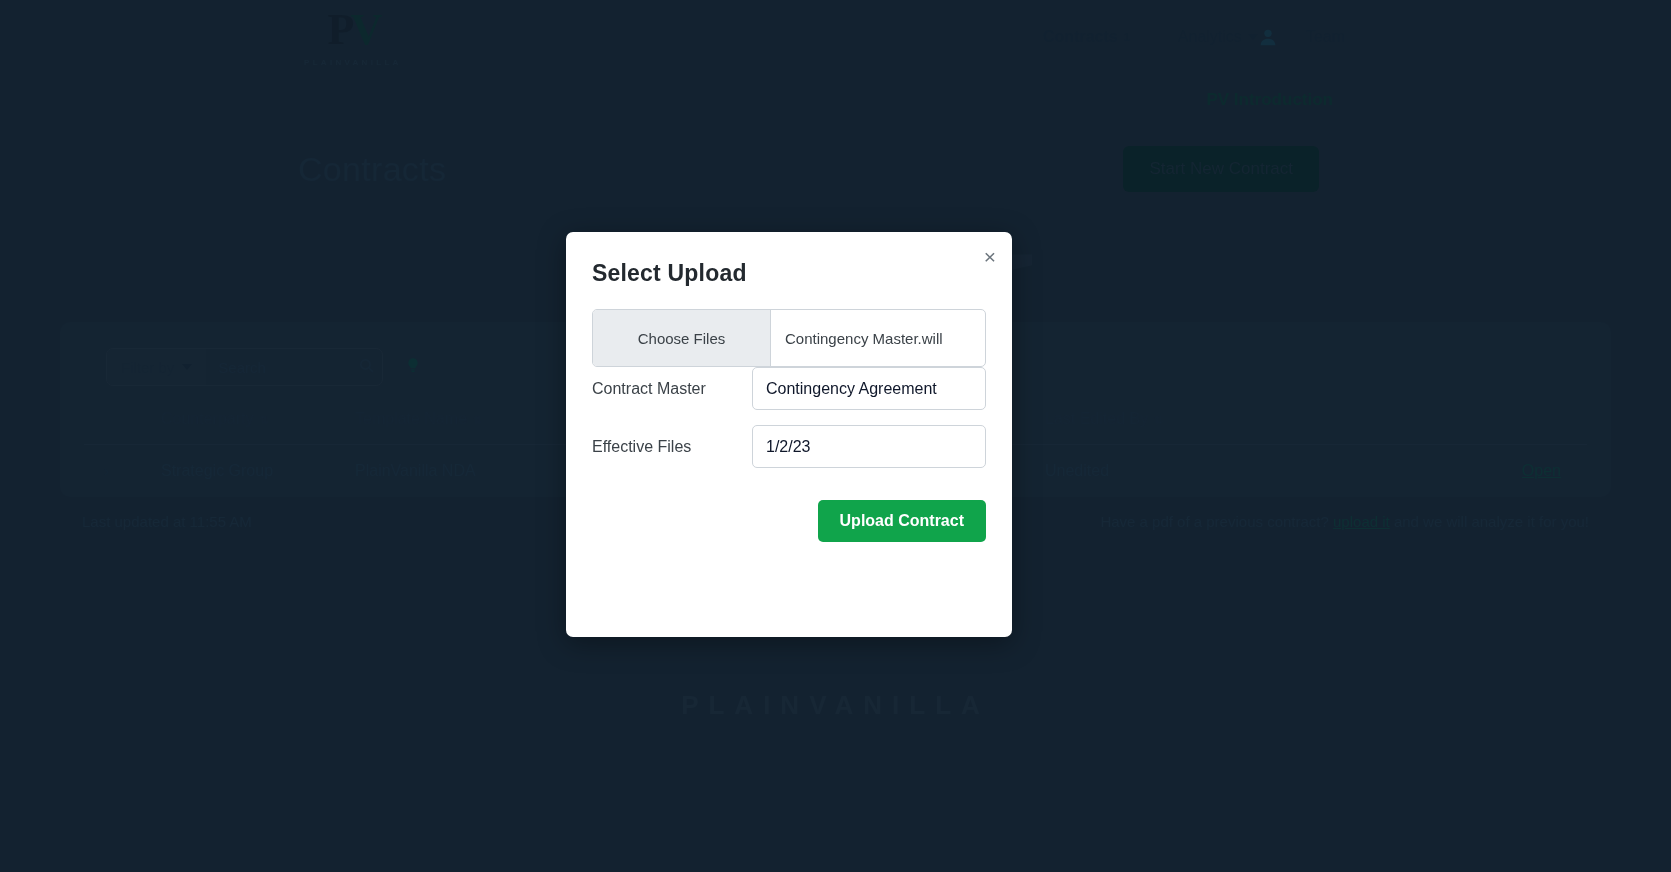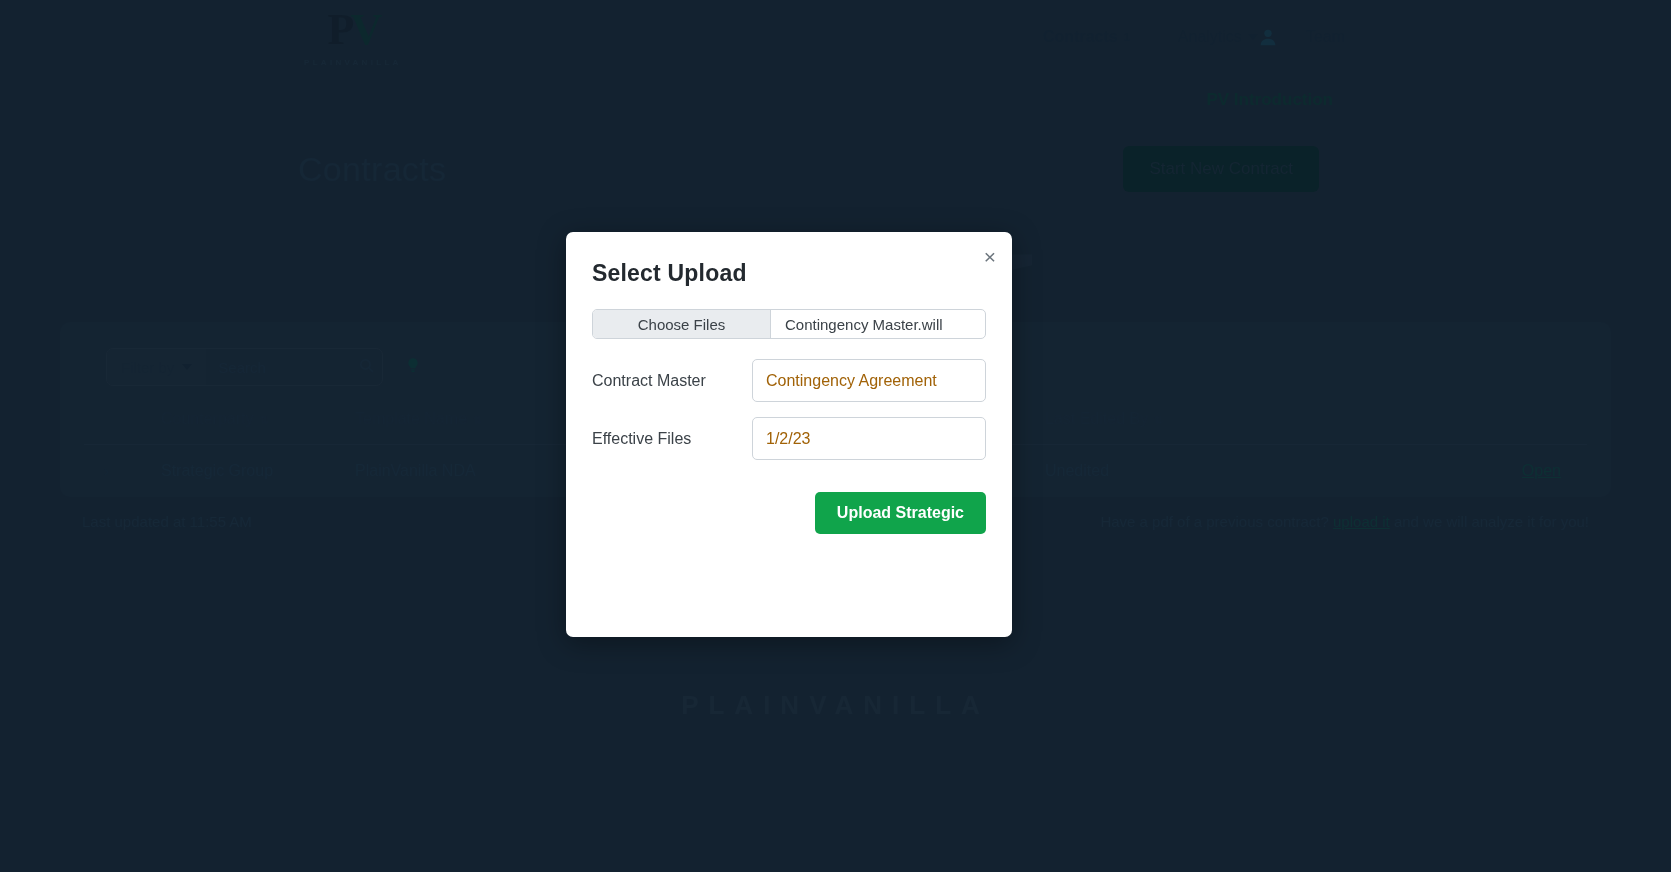--- a/index.html
+++ b/index.html
@@ -136,35 +136,35 @@
   .modal-close {
     position: absolute; right: 16px; top: 14px; background: none; border: none;
     font-size: 21px; color: #6c757d; cursor: pointer; line-height: 1; font-family: inherit;
   }
   .modal-title {
     font-size: 23px; font-weight: 700; color: #23292f;
     padding-top: 28px; padding-bottom: 22px; letter-spacing: .2px;
   }
   .file-row {
     display: flex; border: 1px solid #ced4da; border-radius: 5px; overflow: hidden;
-    height: 30px; margin-bottom: 20px;
+    height: 58px; 
   }
   .file-btn {
     width: 178px; background: #e9ecef; color: #3b4248; font-size: 15px;
     display: flex; align-items: center; justify-content: center; cursor: pointer;
     border-right: 1px solid #ced4da;
   }
   .file-name { flex: 1; display: flex; align-items: center; padding-left: 14px; color: #3b4248; font-size: 15px; }
 
   .frow { display: flex; align-items: center; margin-bottom: 15px; }
   .flabel { width: 160px; color: #3b4248; font-size: 16px; }
   .fctl { flex: 1; }
   .finput {
     width: 100%; height: 43px; border: 1px solid #ced4da; border-radius: 5px;
-    padding: 0 13px; font-size: 16px; color: #a16207; font-family: inherit;
+    padding: 0 13px; font-size: 16px; color: #0f172a; font-family: inherit;
     outline: none; background: #fff;
   }
   .finput.focused { border: 2px solid #8fdcae; box-shadow: 0 0 0 1px #8fdcae; }
 
   .toggle {
     width: 52px; height: 27px; border-radius: 14px; background: #11ab4d;
     position: relative; cursor: pointer; border: none;
   }
   .toggle .knob {
     position: absolute; right: 3px; top: 3px; width: 21px; height: 21px;
@@ -309,17 +309,17 @@
 
     <div class="frow">
       <div class="flabel">Effective Files</div>
       <div class="fctl">
         <input class="finput" value="1/2/23" style="">
       </div>
     </div>
 
 
     <div class="modal-actions">
-      <button class="btn-upload">Upload Strategic</button>
+      <button class="btn-upload">Upload Contract</button>
     </div>
   </div>
 
 </div>
 
 </body></html>

